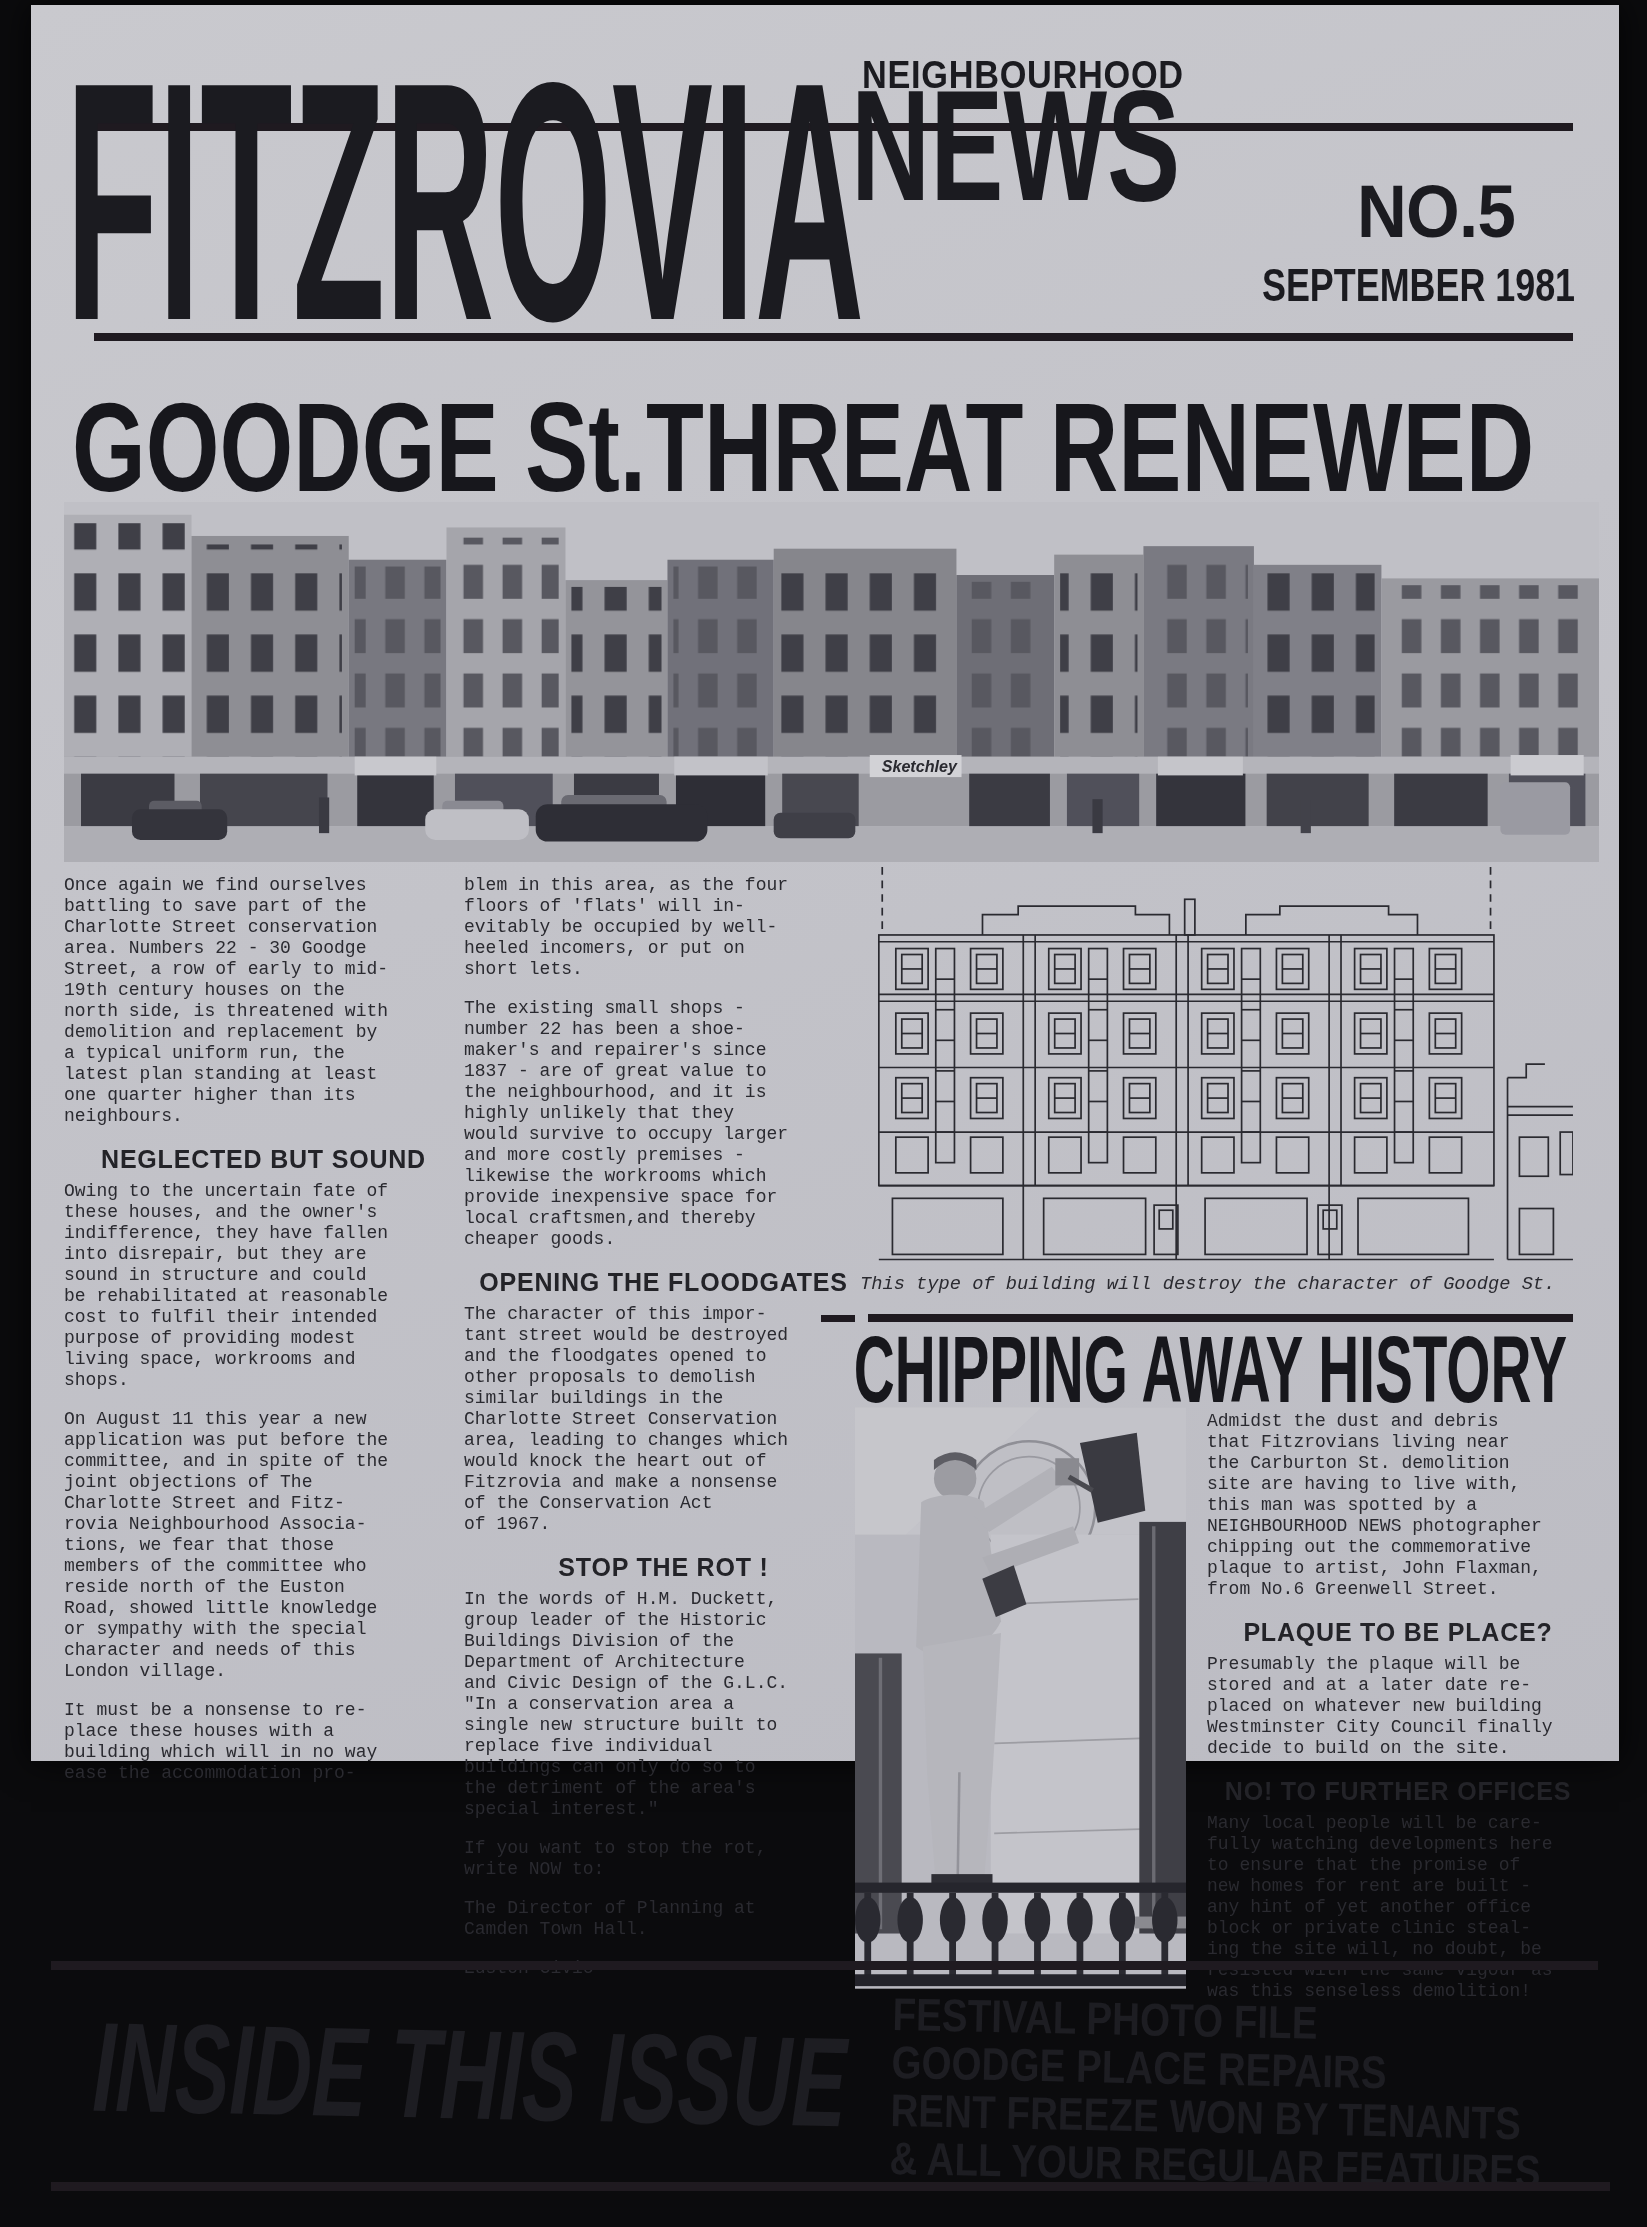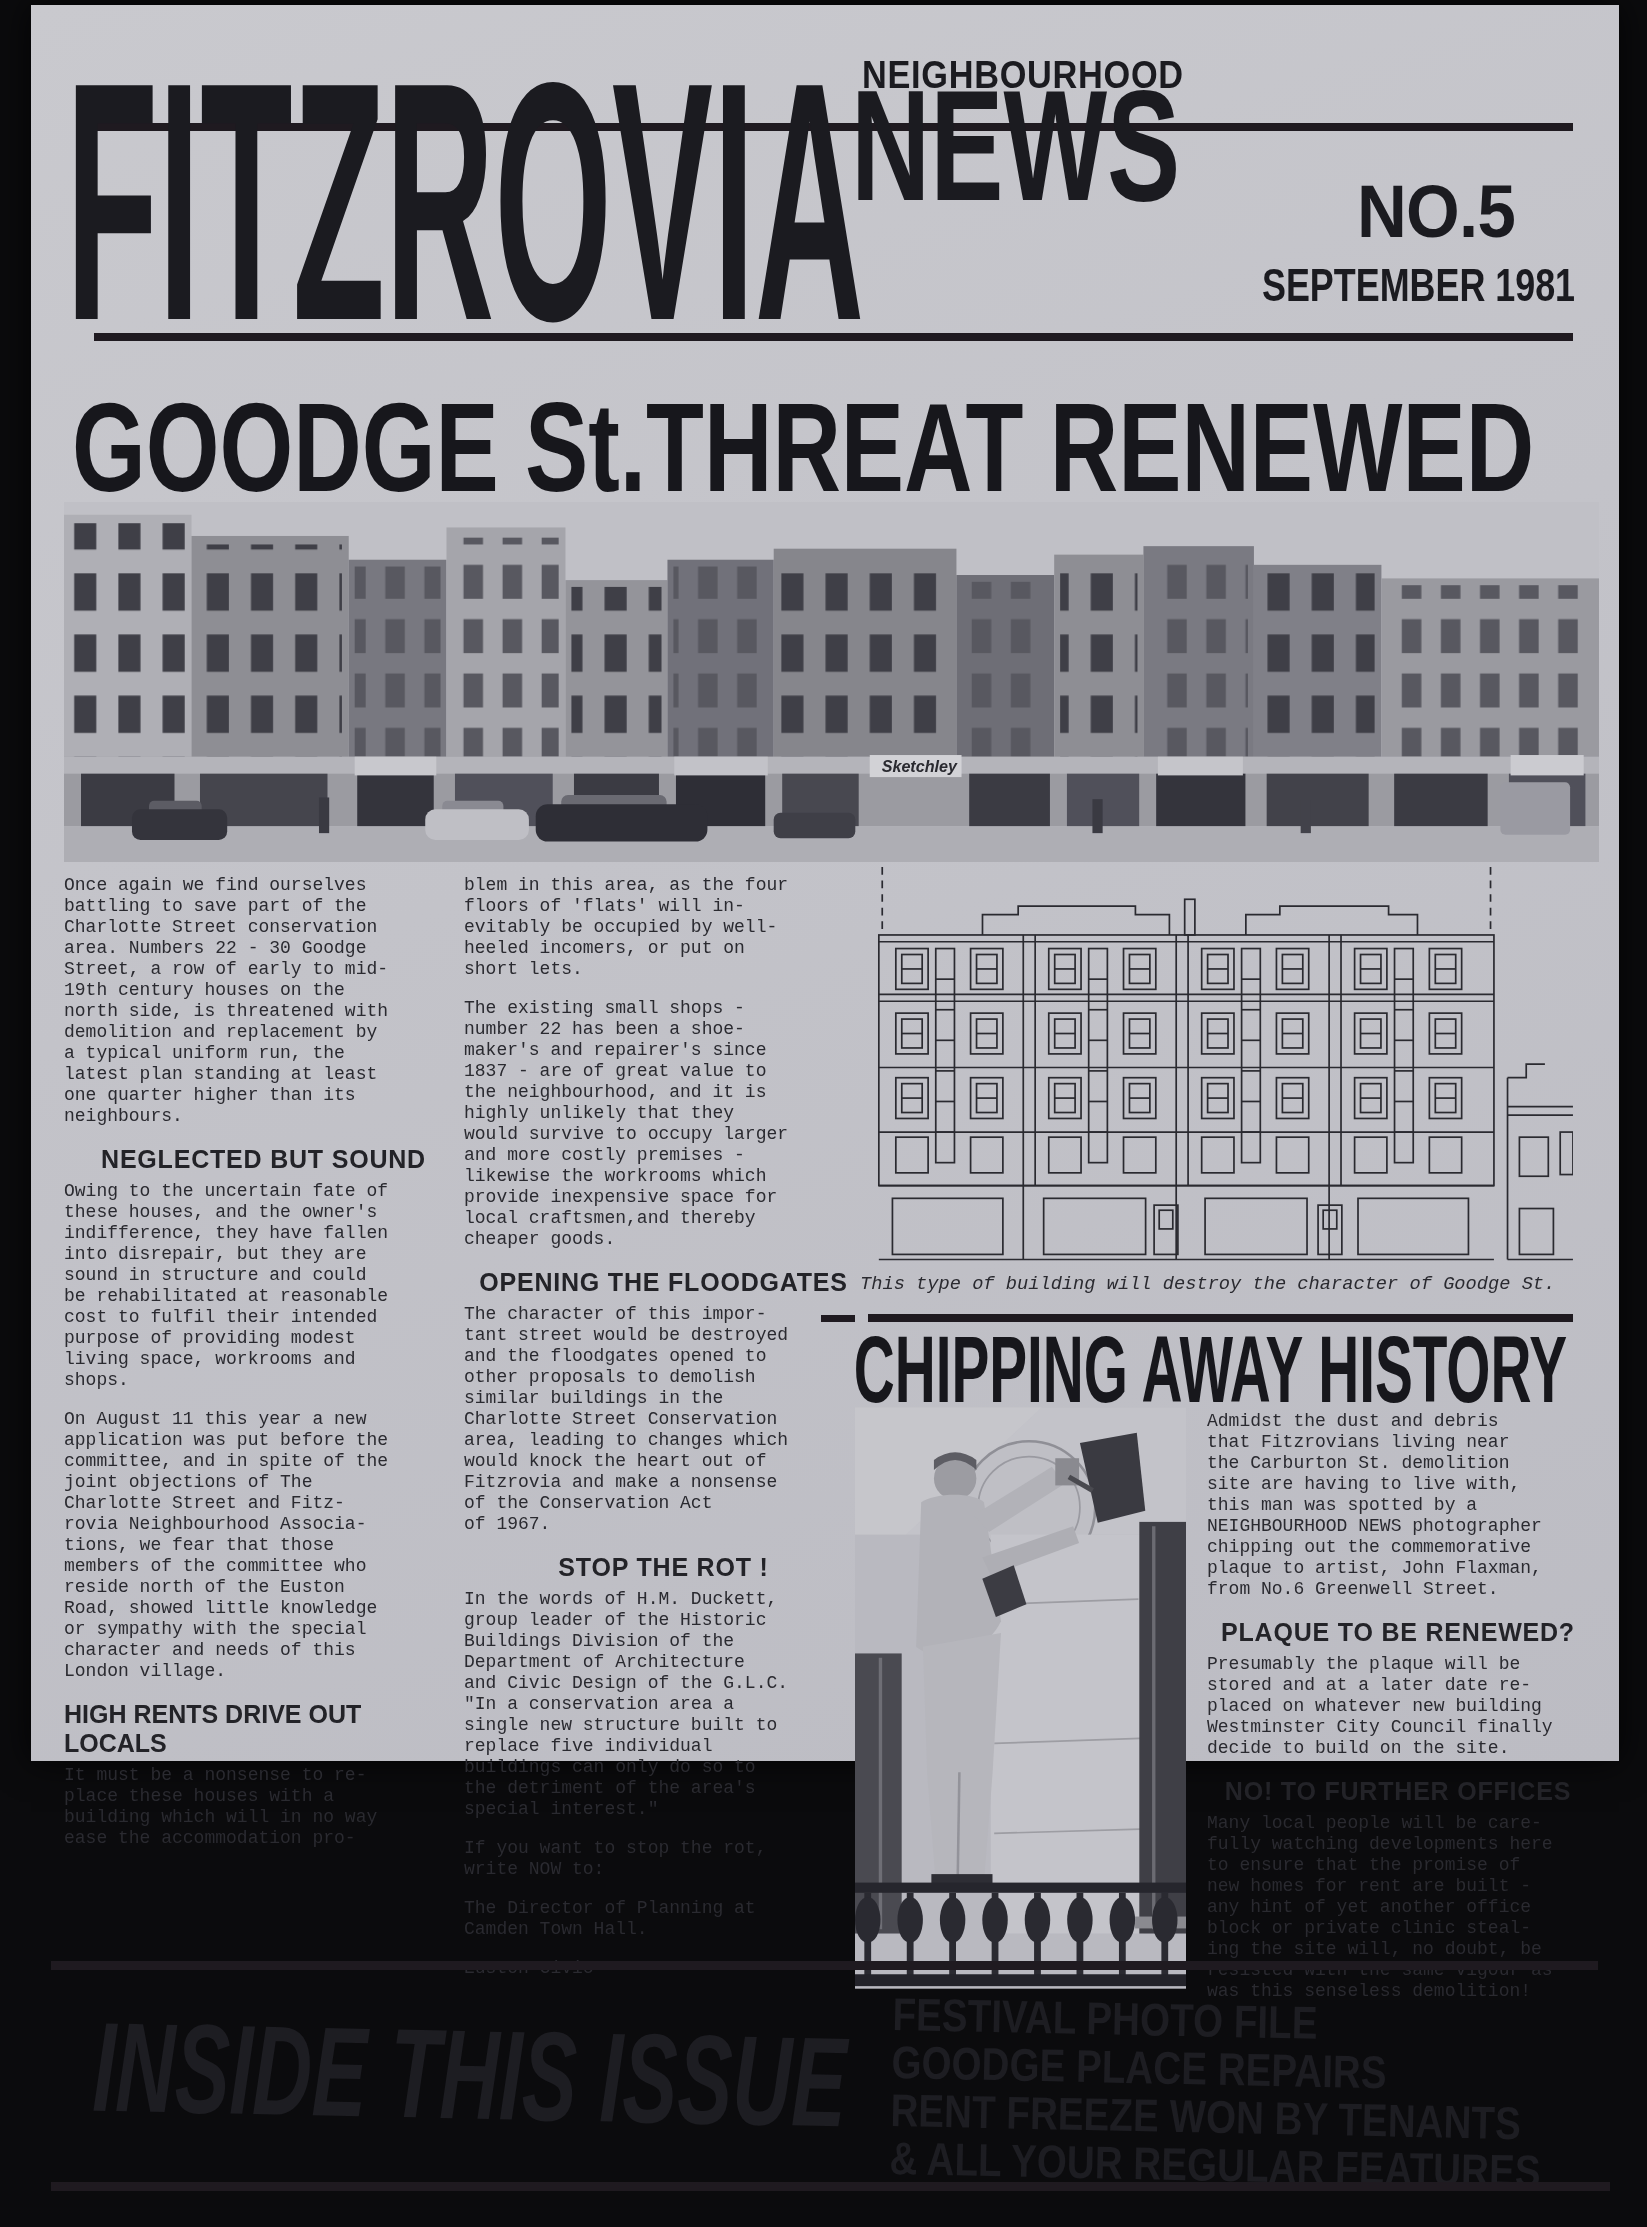--- a/index.html
+++ b/index.html
@@ -195,21 +195,20 @@
 joint objections of The
 Charlotte Street and Fitz-
 rovia Neighbourhood Associa-
 tions, we fear that those
 members of the committee who
 reside north of the Euston
 Road, showed little knowledge
 or sympathy with the special
 character and needs of this
 London village.</div>
-      <div class="col-heading left">HIGH RENTS DRIVE OUT LOCALS</div>
       <div class="bodytext">It must be a nonsense to re-
 place these houses with a
 building which will in no way
 ease the accommodation pro-</div>
     </div>
   <div class="abs" style="left:433px;top:863px;width:399px;">
       <div class="bodytext">blem in this area, as the four
 floors of 'flats' will in-
 evitably be occupied by well-
 heeled incomers, or put on
@@ -509,21 +508,21 @@
   <div class="abs" style="left:1176px;top:1399px;width:382px;">
       <div class="bodytext">Admidst the dust and debris
 that Fitzrovians living near
 the Carburton St. demolition
 site are having to live with,
 this man was spotted by a
 NEIGHBOURHOOD NEWS photographer
 chipping out the commemorative
 plaque to artist, John Flaxman,
 from No.6 Greenwell Street.</div>
-      <div class="col-heading">PLAQUE TO BE RENEWED?</div>
+      <div class="col-heading">PLAQUE TO BE PLACE?</div>
       <div class="bodytext">Presumably the plaque will be
 stored and at a later date re-
 placed on whatever new building
 Westminster City Council finally
 decide to build on the site.</div>
       <div class="col-heading">NO! TO FURTHER OFFICES</div>
       <div class="bodytext">Many local people will be care-
 fully watching developments here
 to ensure that the promise of
 new homes for rent are built -

